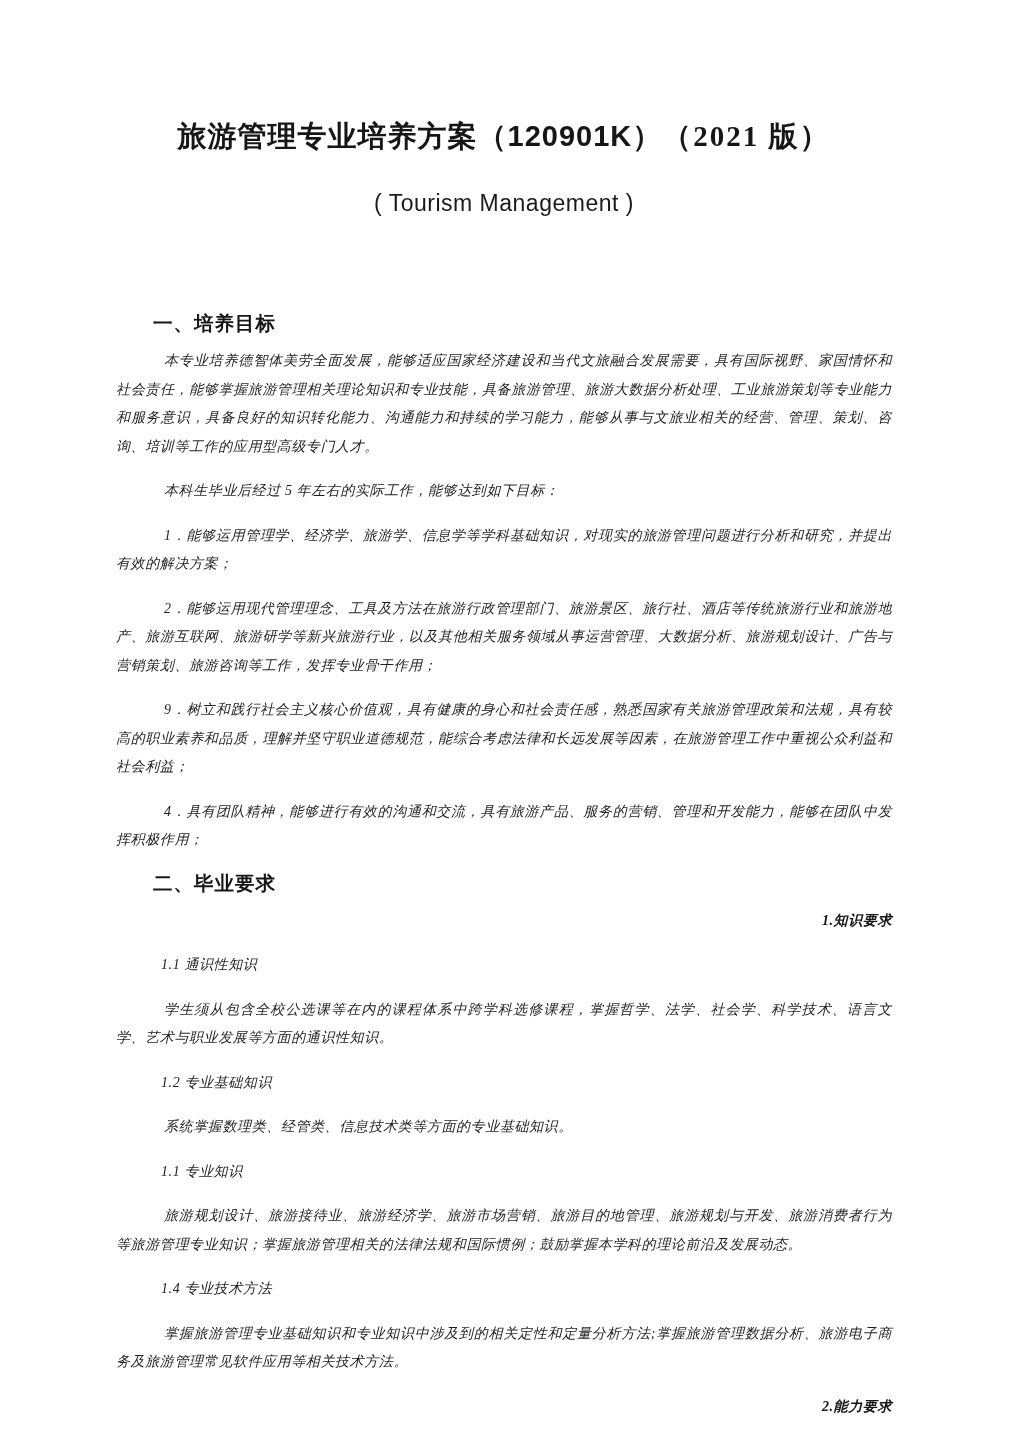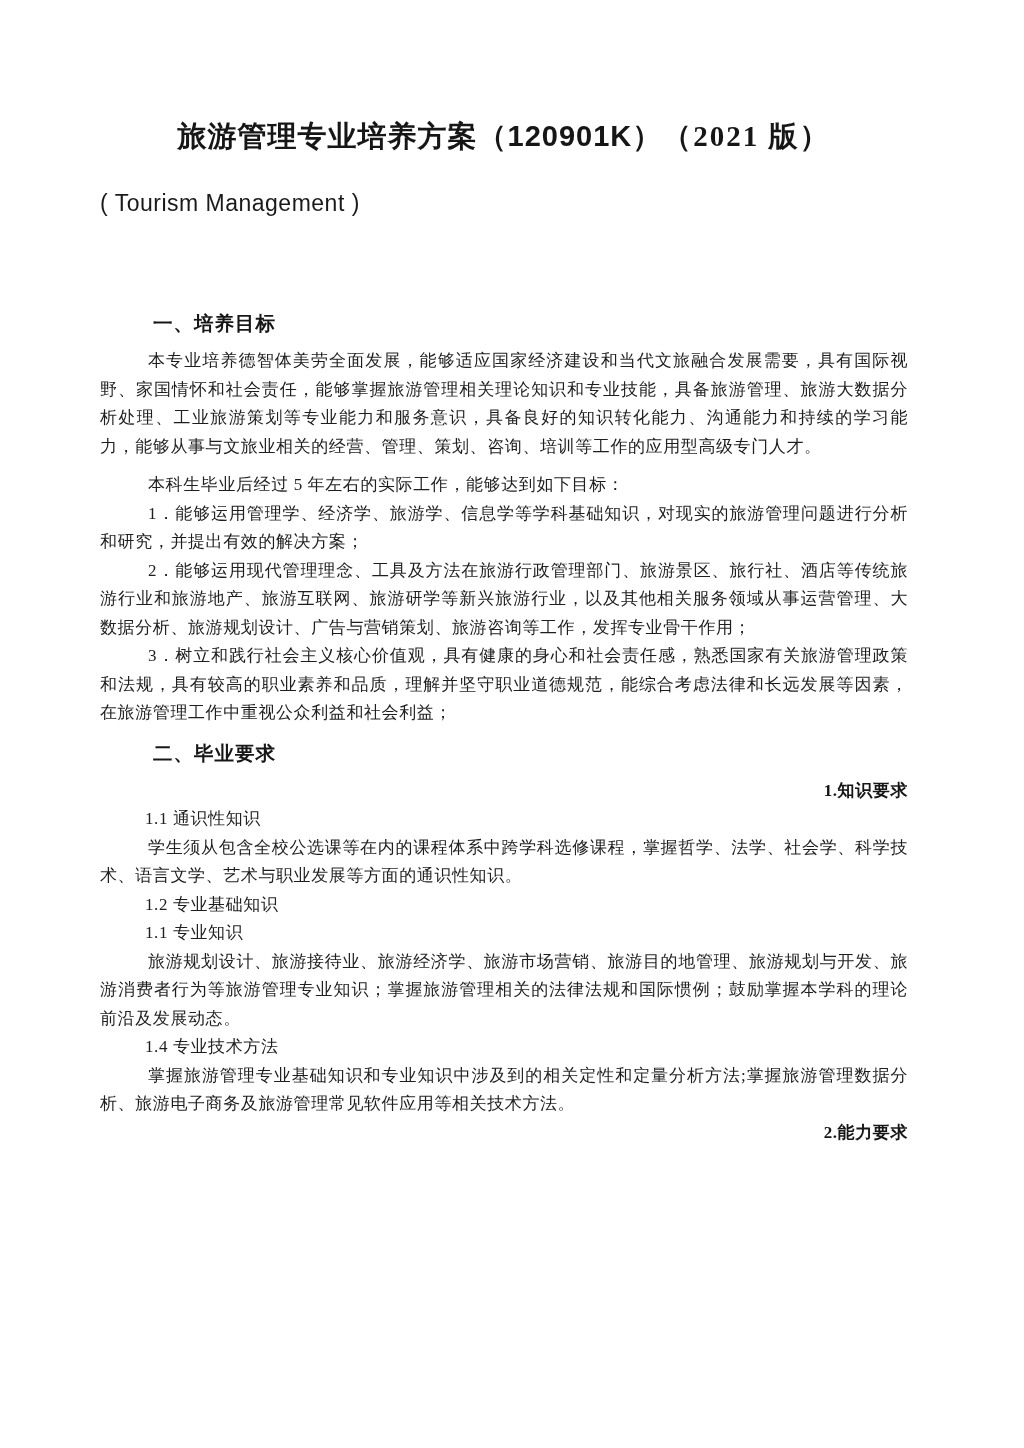--- a/index.html
+++ b/index.html
@@ -28,20 +28,21 @@
     color: #161616;
     letter-spacing: 1px;
   }
   .title .version {
     font-family: "Liberation Serif", "DejaVu Serif", serif;
     font-weight: 600;
     letter-spacing: 2px;
   }
   .subtitle {
     margin-top: 36px;
+    text-align: center;
     font-family: "Liberation Sans", "DejaVu Sans", sans-serif;
     font-weight: 500;
     font-size: 23px;
     color: #1a1a1a;
     letter-spacing: 0.5px;
   }
   .sec-heading {
     margin: 0;
     padding-left: 53px;
     font-family: "Liberation Sans", "DejaVu Sans", sans-serif;
@@ -51,27 +52,28 @@
     color: #161616;
     letter-spacing: 1px;
   }
   .sec-heading.first {
     margin-top: 94px;
   }
   .sec-heading.second {
     margin-top: 13px;
   }
   p.body {
-    margin: 0;
+    margin: 16px;
     font-family: "Liberation Serif", "DejaVu Serif", serif;
-    font-size: 17px;
+    font-size: 14px;
     line-height: 28.5px;
     text-align: justify;
     letter-spacing: 0.6px;
     color: #1e1e1e;
+    font-style: italic;
   }
   p.indent {
     text-indent: 48px;
   }
   p.after-heading {
     margin-top: 12px;
   }
   p.lead {
     margin-top: 10px;
   }
@@ -96,30 +98,32 @@
   <div class="subtitle">( Tourism Management )</div>
 
   <h2 class="sec-heading first">一、培养目标</h2>
 
   <p class="body indent after-heading">本专业培养德智体美劳全面发展，能够适应国家经济建设和当代文旅融合发展需要，具有国际视野、家国情怀和社会责任，能够掌握旅游管理相关理论知识和专业技能，具备旅游管理、旅游大数据分析处理、工业旅游策划等专业能力和服务意识，具备良好的知识转化能力、沟通能力和持续的学习能力，能够从事与文旅业相关的经营、管理、策划、咨询、培训等工作的应用型高级专门人才。</p>
 
   <p class="body indent lead">本科生毕业后经过 5 年左右的实际工作，能够达到如下目标：</p>
 
   <p class="body indent">1．能够运用管理学、经济学、旅游学、信息学等学科基础知识，对现实的旅游管理问题进行分析和研究，并提出有效的解决方案；</p>
   <p class="body indent">2．能够运用现代管理理念、工具及方法在旅游行政管理部门、旅游景区、旅行社、酒店等传统旅游行业和旅游地产、旅游互联网、旅游研学等新兴旅游行业，以及其他相关服务领域从事运营管理、大数据分析、旅游规划设计、广告与营销策划、旅游咨询等工作，发挥专业骨干作用；</p>
-  <p class="body indent">3．树立和践行社会主义核心价值观，具有健康的身心和社会责任感，熟悉国家有关旅游管理政策和法规，具有较高的职业素养和品质，理解并坚守职业道德规范，能综合考虑法律和长远发展等因素，在旅游管理工作中重视公众利益和社会利益；</p>
+  <p class="body indent">9．树立和践行社会主义核心价值观，具有健康的身心和社会责任感，熟悉国家有关旅游管理政策和法规，具有较高的职业素养和品质，理解并坚守职业道德规范，能综合考虑法律和长远发展等因素，在旅游管理工作中重视公众利益和社会利益；</p>
+  <p class="body indent">4．具有团队精神，能够进行有效的沟通和交流，具有旅游产品、服务的营销、管理和开发能力，能够在团队中发挥积极作用；</p>
 
   <h2 class="sec-heading second">二、毕业要求</h2>
 
   <p class="body sub-bold after-heading">1.知识要求</p>
 
   <p class="body sub">1.1 通识性知识</p>
   <p class="body indent">学生须从包含全校公选课等在内的课程体系中跨学科选修课程，掌握哲学、法学、社会学、科学技术、语言文学、艺术与职业发展等方面的通识性知识。</p>
 
   <p class="body sub">1.2 专业基础知识</p>
+  <p class="body indent">系统掌握数理类、经管类、信息技术类等方面的专业基础知识。</p>
 
   <p class="body sub">1.1 专业知识</p>
   <p class="body indent">旅游规划设计、旅游接待业、旅游经济学、旅游市场营销、旅游目的地管理、旅游规划与开发、旅游消费者行为等旅游管理专业知识；掌握旅游管理相关的法律法规和国际惯例；鼓励掌握本学科的理论前沿及发展动态。</p>
 
   <p class="body sub">1.4 专业技术方法</p>
   <p class="body indent">掌握旅游管理专业基础知识和专业知识中涉及到的相关定性和定量分析方法;掌握旅游管理数据分析、旅游电子商务及旅游管理常见软件应用等相关技术方法。</p>
 
   <p class="body sub-bold">2.能力要求</p>
 
 </div>

